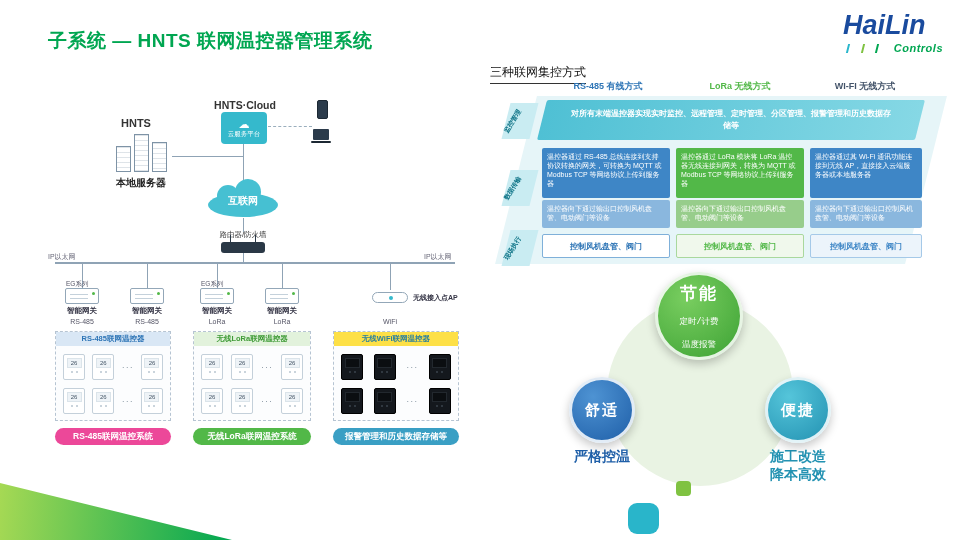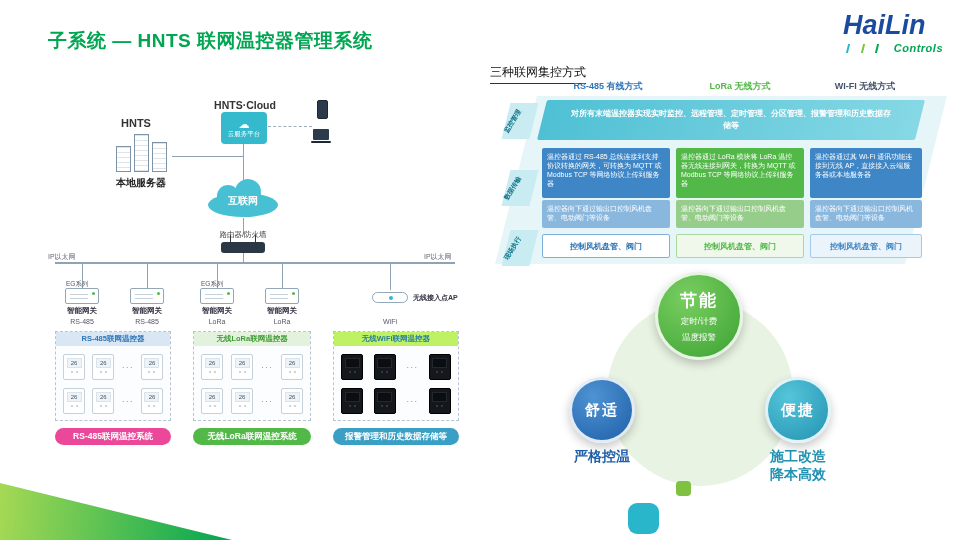--- a/index.html
+++ b/index.html
@@ -51,21 +51,21 @@
   .ap::after { content:""; position:absolute; left:16px; top:3px; width:4px; height:4px; border-radius:50%; background:#35b9cc; }
   .ap-label { left:413px; top:293px; width:52px; font-size:7px; font-weight:bold; color:#334; }
 
   .group { border:1px dashed #b6c4d2; background:#fcfdfe; height:90px; }
   .g1 { left:55px; top:331px; width:116px; }
   .g2 { left:193px; top:331px; width:118px; }
   .g3 { left:333px; top:331px; width:126px; }
   .ghead { height:14px; display:flex; align-items:center; justify-content:center; font-size:7.5px; font-weight:bold; }
   .gh-blue { background:#d9e7f5; color:#2e75b6; }
   .gh-green { background:#e2f2dc; color:#3f9b36; }
-  .gh-teal { background:#bef264; color:#2a7f9e; }
+  .gh-teal { background:#fde047; color:#2a7f9e; }
   .grow { display:flex; align-items:center; justify-content:space-between; padding:0 7px; margin-top:8px; }
   .tstat { width:22px; height:26px; background:#fff; border:1px solid #c4d0da; border-radius:2px; display:flex; flex-direction:column; align-items:center; padding-top:3px; }
   .tscreen { width:15px; height:10px; background:#eef3f7; border:1px solid #dbe4ea; font-size:6px; color:#456; display:flex; align-items:center; justify-content:center; }
   .tdots { display:flex; gap:3px; margin-top:3px; }
   .tdots i { width:2px; height:2px; background:#b9c6d0; border-radius:50%; }
   .tstat.dark { background:#14181d; border-color:#000; }
   .tstat.dark .tscreen { background:#0b0e11; border-color:#22282e; color:#6fc6da; }
   .tstat.dark .tdots i { background:#3a434c; }
   .dots { font-size:9px; color:#8896a2; letter-spacing:1px; }
 
@@ -107,21 +107,21 @@
   .dev-brand { font-size:6px; color:#9aa6b0; letter-spacing:.5px; }
   .dev-screen { margin-top:3px; width:56px; height:38px; background:#eef2f5; border:1px solid #dde4e9; border-radius:4px; display:flex; align-items:center; justify-content:center; font-family:"DejaVu Sans Mono",monospace; font-size:15px; font-weight:bold; color:#3a444c; }
   .dev-btns { display:flex; gap:12px; margin-top:7px; }
   .dev-btn { width:9px; height:9px; border:1px solid #cfd8de; border-radius:50%; }
   .fcircle { border-radius:50%; display:flex; flex-direction:column; align-items:center; justify-content:center; color:#fff; text-align:center; box-shadow:0 4px 10px rgba(0,0,0,.22); border:3px solid rgba(255,255,255,.85); z-index:3; }
   .energy { left:655px; top:272px; width:88px; height:88px; background:radial-gradient(circle at 35% 28%,#79ce60,#3da234); }
   .comfort { left:569px; top:377px; width:66px; height:66px; background:radial-gradient(circle at 35% 28%,#4e93d3,#1f5fa8); }
   .convenient { left:765px; top:377px; width:66px; height:66px; background:radial-gradient(circle at 35% 28%,#55c5da,#2392b2); }
   .ftitle-lg { font-size:17px; font-weight:bold; letter-spacing:2px; }
   .ftitle-md { font-size:15px; font-weight:bold; letter-spacing:2px; }
-  .fline { font-size:8.5px; margin-top:4px; }
+  .fline { font-size:8.5px; margin-top:11px;font-family:Liberation Mono, monospace; }
   .sub-label { text-align:center; font-weight:bold; font-size:14px; line-height:1.3; }
   .comfort-sub { left:560px; top:447px; width:84px; color:#1f5fa8; }
   .conv-sub { left:756px; top:447px; width:84px; color:#2392b2; }
 
   
   .wedge { left:0; top:483px; width:232px; height:57px; background:linear-gradient(95deg,#a6d954,#00a651); clip-path:polygon(0 0,100% 100%,0 100%); }
   .sq-teal { left:628px; top:503px; width:31px; height:31px; background:#29b5ca; border-radius:9px; }
   .sq-green { left:676px; top:481px; width:15px; height:15px; background:#7fc241; border-radius:4px; }
 </style>
 </head>

